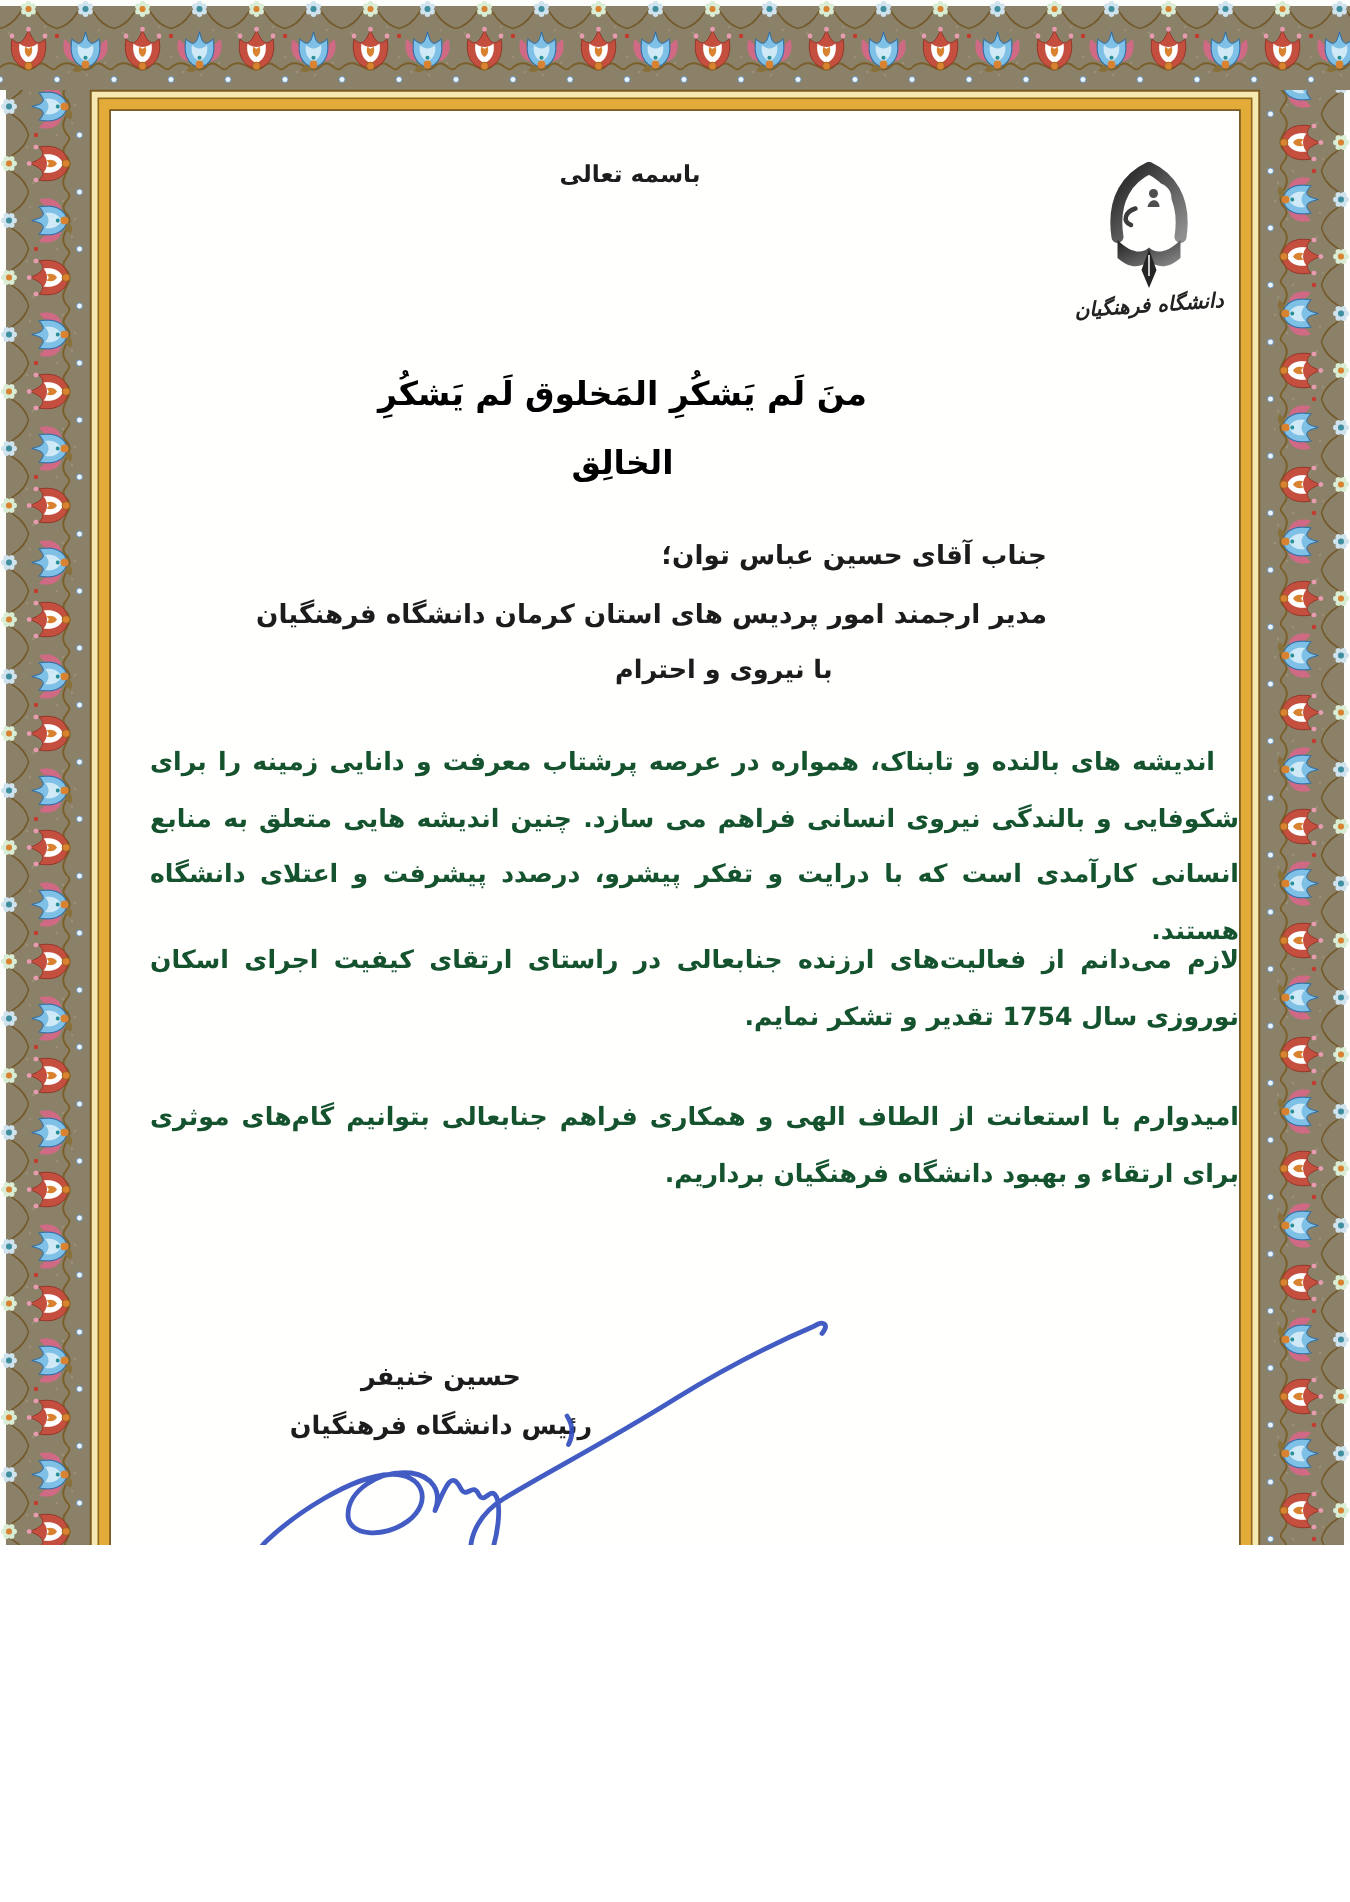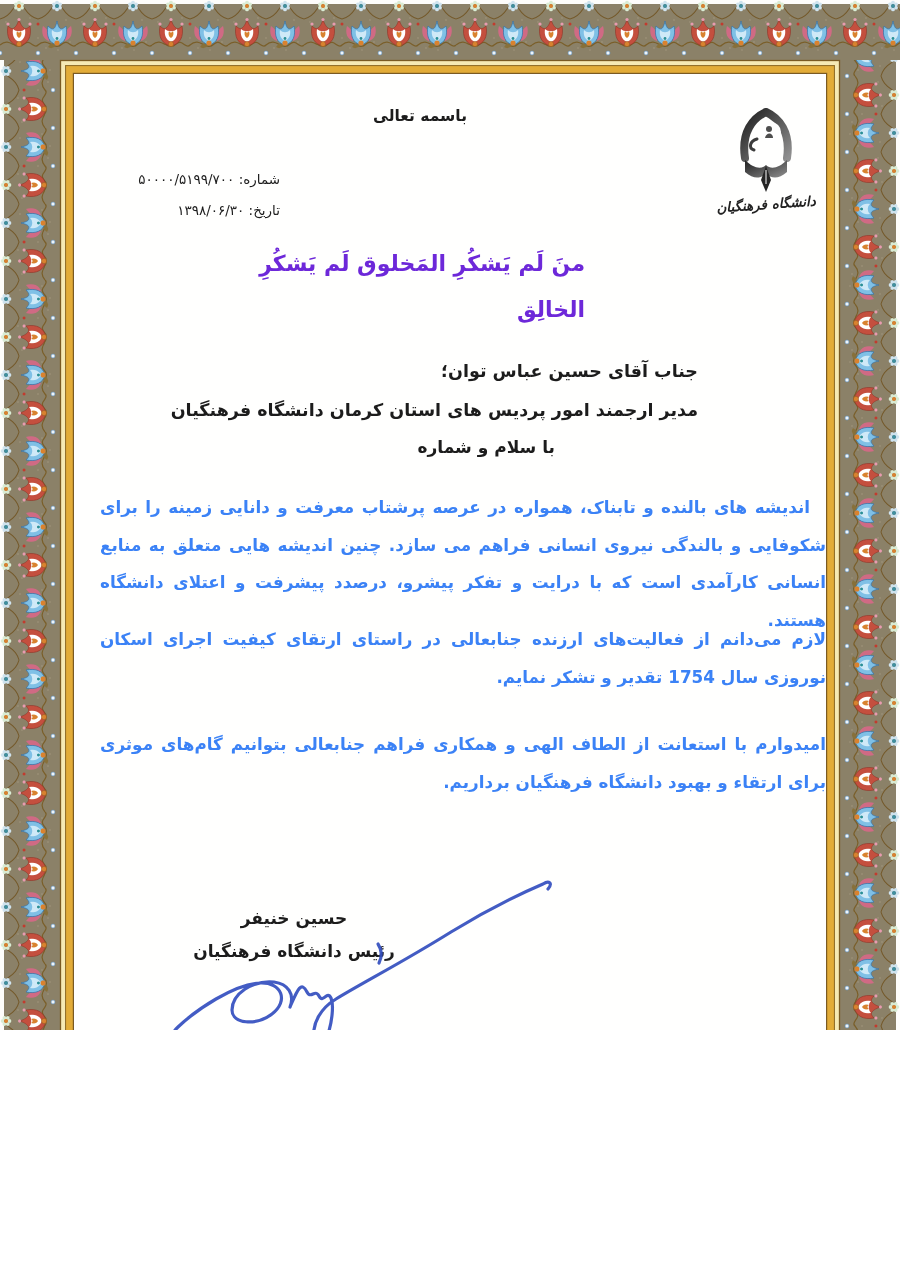--- a/index.html
+++ b/index.html
@@ -17,28 +17,28 @@
   .refblock{left:90px;top:164px;width:190px;font-size:13.5px;line-height:31px;text-align:right;}
   .refblock .val{letter-spacing:.5px;}
 
   .logoblock{left:700px;top:108px;width:132px;text-align:center;}
   .logoblock svg{display:block;margin:0 auto;}
   .logo-caption{
     font-size:13.5px;font-weight:bold;font-style:italic;color:#222;
     transform:rotate(-4deg);margin-top:2px;letter-spacing:-.3px;
   }
 
-  .hadith{left:245px;top:241px;width:340px;
-    font-size:22px;font-weight:bold;color:#6d28d9;line-height:46px;letter-spacing:.5px;}
+  .hadith{left:245px;top:241px;width:340px;text-align:center;
+    font-size:22px;font-weight:bold;color:#000000;line-height:46px;letter-spacing:.5px;}
 
   .recipient{right:202px;top:352px;text-align:right;font-size:17.5px;font-weight:bold;line-height:39px;}
   .salutation{right:345px;top:437px;font-size:17px;font-weight:bold;}
 
   .para{left:100px;width:726px;font-size:16.8px;font-weight:bold;line-height:37.5px;
-    text-align:justify;color:#3b82f6;}
+    text-align:justify;color:#14532d;}
   .para.p1{top:489px;text-indent:16px;}
   .para.p2{top:621px;}
   .para.p3{top:726px;}
 
   .sigblock{left:170px;top:902px;width:216px;text-align:center;font-size:17px;font-weight:bold;line-height:33px;margin-left:16px;}
   .sig-svg{left:148px;top:872px;width:430px;height:200px;}
 
   .watermark{
     left:2px;top:1228px;z-index:3;font-style:italic;font-weight:bold;font-size:15px;
     padding:2px 6px 3px 4px;background:rgba(66,58,44,.38);border-radius:3px;
@@ -130,30 +130,20 @@
 
     <rect x="67" y="67" width="766" height="1134" fill="none" stroke="#e3ac38" stroke-width="14"></rect>
     <rect x="62.5" y="62.5" width="775" height="1143" fill="none" stroke="#f6e9b4" stroke-width="5"></rect>
     <rect x="60.5" y="60.5" width="779" height="1147" fill="none" stroke="#7a5a22" stroke-width="1.3"></rect>
     <rect x="65.6" y="65.6" width="768.8" height="1136.8" fill="none" stroke="#8a6a2a" stroke-width="1"></rect>
     <rect x="73.4" y="73.4" width="753.2" height="1121.2" fill="none" stroke="#7a5a22" stroke-width="1.2"></rect>
   </svg>
 
   <div class="abs content bismillah rtl">باسمه تعالی</div>
 
-  <div class="abs content refblock rtl">
-    <div>
-      <span>شماره:</span>
-      <span class="val">۵۰۰۰۰/۵۱۹۹/۷۰۰</span>
-    </div>
-    <div>
-      <span>تاریخ:</span>
-      <span class="val">۱۳۹۸/۰۶/۳۰</span>
-    </div>
-  </div>
 
   <div class="abs content logoblock">
     <svg width="66" height="86" viewBox="0 0 66 86">
       <defs>
         <linearGradient id="lg" x1="0" y1="0" x2="1" y2="1">
           <stop offset="0" stop-color="#1f1f1f"></stop>
             <stop offset="1" stop-color="#8f8f8f"></stop>
         </linearGradient>
       </defs>
       <path d="M12 50 C8 24 20 10 33 4 C46 10 58 24 54 50" fill="none" stroke="url(#lg)" stroke-width="8" stroke-linecap="round"></path>
@@ -168,21 +158,21 @@
     <div class="logo-caption rtl">دانشگاه فرهنگیان</div>
   </div>
 
   <div class="abs content hadith rtl">منَ لَم یَشکُرِ المَخلوق لَم یَشکُرِ الخالِق</div>
 
   <div class="abs content recipient rtl">
     <div>جناب آقای حسین عباس توان؛</div>
     <div>مدیر ارجمند امور پردیس های استان کرمان دانشگاه فرهنگیان</div>
   </div>
 
-  <div class="abs content salutation rtl">با سلام و شماره</div>
+  <div class="abs content salutation rtl">با نیروی و احترام</div>
 
   <div class="abs content para p1 rtl">اندیشه های بالنده و تابناک، همواره در عرصه پرشتاب معرفت و دانایی زمینه را برای شکوفایی و بالندگی نیروی انسانی فراهم می سازد. چنین اندیشه هایی متعلق به منابع انسانی کارآمدی است که با درایت و تفکر پیشرو، درصدد پیشرفت و اعتلای دانشگاه هستند.</div>
   <div class="abs content para p2 rtl">لازم می‌دانم از فعالیت‌های ارزنده جنابعالی در راستای ارتقای کیفیت اجرای اسکان نوروزی سال 1754 تقدیر و تشکر نمایم.</div>
   <div class="abs content para p3 rtl">امیدوارم با استعانت از الطاف الهی و همکاری فراهم جنابعالی بتوانیم گام‌های موثری برای ارتقاء و بهبود دانشگاه فرهنگیان برداریم.</div>
 
   <div class="abs content sigblock rtl">
     <div>حسین خنیفر</div>
     <div>رئیس دانشگاه فرهنگیان</div>
   </div>
 

